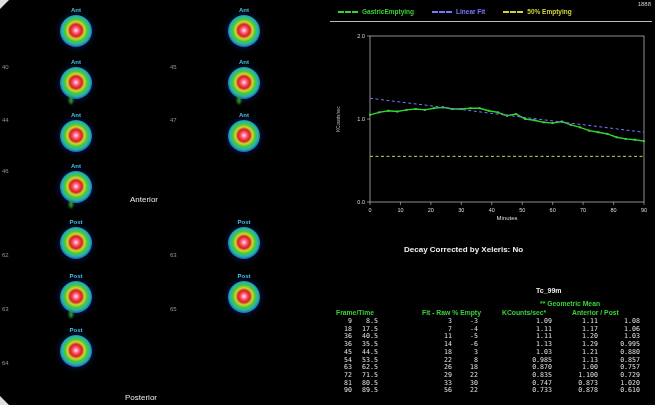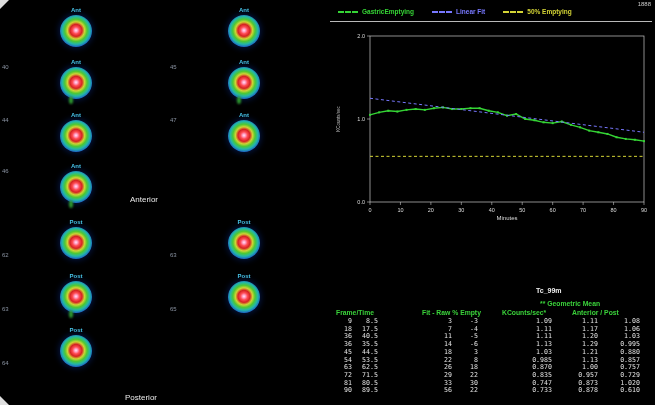--- a/index.html
+++ b/index.html
@@ -190,20 +190,21 @@
       <rect x="269.33333333333337" y="109.28" width="2" height="2" fill="#35d435"></rect>
       <rect x="278.4666666666667" y="110.94" width="2" height="2" fill="#35d435"></rect>
       <rect x="287.6" y="114.25999999999999" width="2" height="2" fill="#35d435"></rect>
       <rect x="296.73333333333335" y="115.92" width="2" height="2" fill="#35d435"></rect>
       <rect x="305.8666666666667" y="116.75" width="2" height="2" fill="#35d435"></rect>
       <rect x="315" y="118.161" width="2" height="2" fill="#35d435"></rect>
       <polyline points="42,76.25 316,110.28" fill="none" stroke="#7878ff" stroke-width="1" stroke-dasharray="3 2.5"></polyline>
       <polyline points="42,134.35 316,134.35" fill="none" stroke="#d4d435" stroke-width="1" stroke-dasharray="3 2.5"></polyline>
     </svg>
 
+  <div class="decay">Decay Corrected by Xeleris: No</div>
   <div class="isotope">Tc_99m</div>
 
   <div class="hdr geo">** Geometric Mean</div>
   <div class="hdr" id="h-frame">Frame/Time</div>
   <div class="hdr" id="h-fit">Fit - Raw % Empty</div>
   <div class="hdr" id="h-kc">KCounts/sec*</div>
   <div class="hdr" id="h-ap">Anterior / Post</div>
   <div id="table">
       <div class="cell">9</div>
       <div class="cell">8.5</div>
@@ -252,21 +253,21 @@
       <div class="cell">26</div>
       <div class="cell">18</div>
       <div class="cell">0.870</div>
       <div class="cell">1.00</div>
       <div class="cell">0.757</div>
       <div class="cell">72</div>
       <div class="cell">71.5</div>
       <div class="cell">29</div>
       <div class="cell">22</div>
       <div class="cell">0.835</div>
-      <div class="cell">0.957</div>
+      <div class="cell">1.100</div>
       <div class="cell">0.729</div>
       <div class="cell">81</div>
       <div class="cell">80.5</div>
       <div class="cell">33</div>
       <div class="cell">30</div>
       <div class="cell">0.747</div>
       <div class="cell">0.873</div>
       <div class="cell">1.020</div>
       <div class="cell">90</div>
       <div class="cell">89.5</div>

